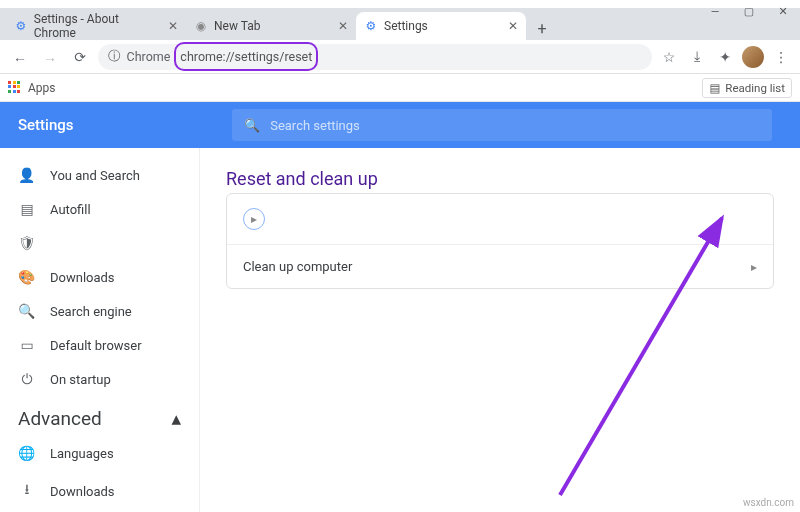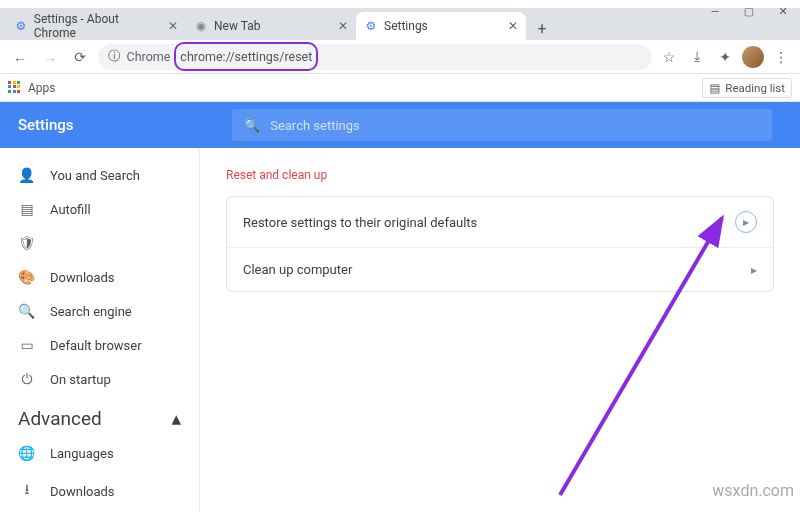--- a/index.html
+++ b/index.html
@@ -46,31 +46,31 @@
   .searchbar { flex:0 0 540px; height:32px; background:#5a95f5; border-radius:3px; display:flex; align-items:center; padding:0 12px; gap:10px; color:#cfe0fb; font-size:13px; margin-left:auto; margin-right:10px; }
 
   
   .content { display:flex; height:calc(512px - 8px - 32px - 34px - 28px - 46px); }
   .sidebar { width:200px; border-right:1px solid #eee; padding-top:10px; }
   .side-item { display:flex; align-items:center; gap:14px; padding:9px 18px; font-size:13px; color:#3c4043; }
   .side-item .si-icon { width:18px; text-align:center; color:#5f6368; font-size:14px; }
   .side-section { display:flex; align-items:center; justify-content:space-between; padding:10px 18px 6px; font-size:19px; color:#3c4043; }
 
   .main { flex:1; padding:20px 26px; background:#fff; }
-  .section-h { font-size:12px; color:#ef4444; margin-bottom:14px; }
+  .section-h { font-size:18px; color:#4c1d95; margin-bottom:4px; }
   .card { border:1px solid #e0e0e0; border-radius:6px; overflow:hidden; }
   .row { display:flex; align-items:center; justify-content:space-between; padding:14px 16px; font-size:13px; color:#3c4043; }
   .row + .row { border-top:1px solid #eee; }
   .chev { color:#888; font-size:12px; }
   .chev.circled { width:22px; height:22px; border:1.5px solid #8ab4f8; border-radius:50%; display:flex; align-items:center; justify-content:center; }
 
   
   .arrow-svg { position:absolute; left:0; top:0; width:800px; height:512px; pointer-events:none; }
 
-  .watermark { position:absolute; right:6px; bottom:12px; font-size:16px; color:#aaa; }
+  .watermark { position:absolute; right:6px; bottom:4px; font-size:10px; color:#aaa; }
 </style>
 </head>
 <body>
 
 <div class="win-controls">
   <div class="win-btn">—</div>
   <div class="win-btn">▢</div>
   <div class="win-btn">✕</div>
 </div>
 
@@ -182,21 +182,20 @@
         <span>Downloads</span>
       </div>
     <div class="side-item"></div>
 
   </div>
 
   <div class="main">
     <div class="section-h">Reset and clean up</div>
     <div class="card">
       <div class="row">
-        <span>Restore settings to their original defaults</span>
         <span class="chev circled">▸</span>
       </div>
       <div class="row">
         <span>Clean up computer</span>
         <span class="chev">▸</span>
       </div>
     </div>
   </div>
 </div>
 

